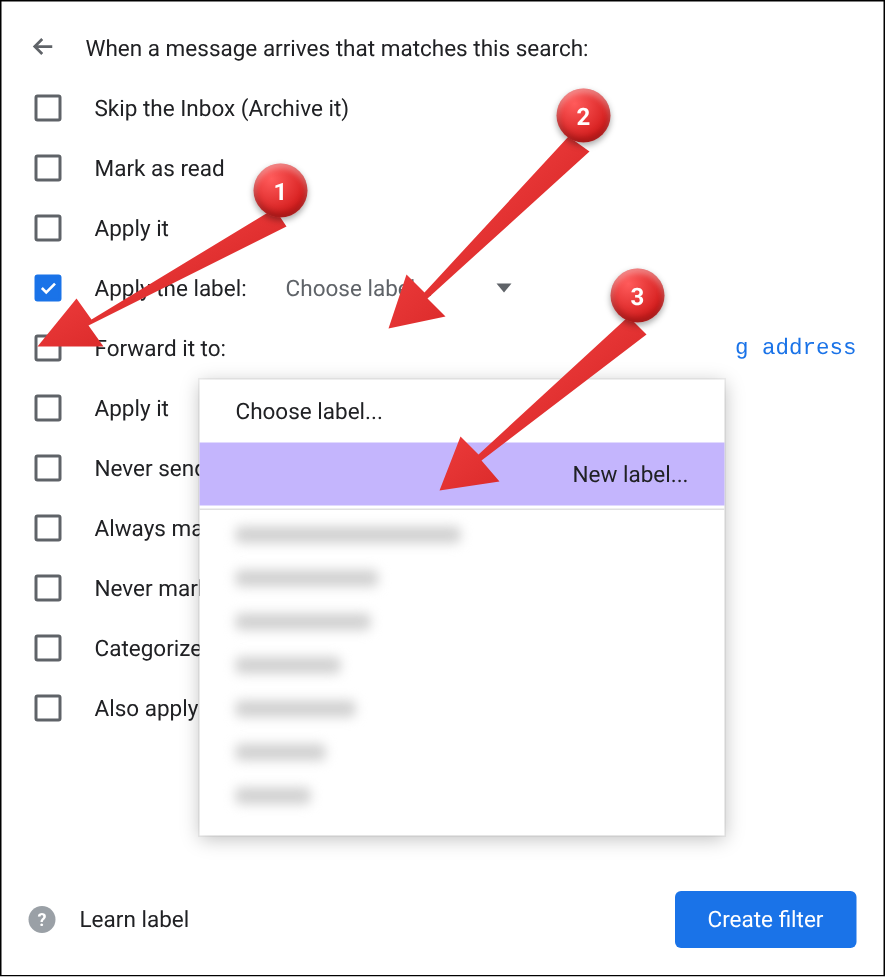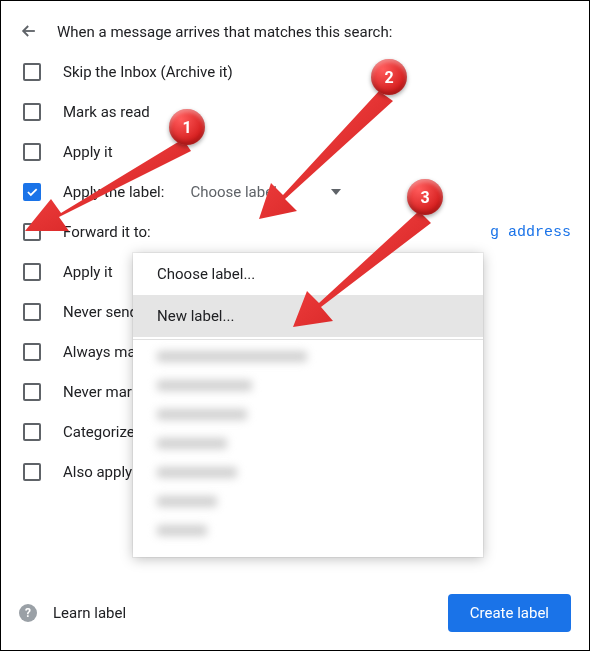--- a/index.html
+++ b/index.html
@@ -91,21 +91,21 @@
     background: #fff;
     box-shadow: 0 2px 12px rgba(0,0,0,.25), 0 0 0 1px rgba(0,0,0,.05);
     z-index: 20;
     padding-bottom: 12px;
   }
   .dropdown-item {
     padding: 12px 24px;
     font-size: 15px;
     cursor: pointer;
   }
-  .dropdown-item.highlight { background: #e5e5e5; }
+  .dropdown-item.highlight { background: #c4b5fd; text-align: right; }
   .dropdown-divider { height: 1px; background: #e0e0e0; margin: 2px 0; }
   .blurred { filter: blur(4px); color: #bdbdbd; padding: 9px 24px;}
   .blurred .bar {
     height: 11px; background: #d0d0d0; border-radius: 3px;
   }
 
   
   .badge {
     position: absolute;
     width: 36px; height: 36px;
@@ -191,21 +191,21 @@
       <div class="checkbox"></div>
       <span>Also apply filter to matching conversations.</span>
     </div>
   </div>
 
   <div class="footer">
     <div class="footer-left">
       <div class="help-icon">?</div>
       <span style="cursor:pointer;">Learn label</span>
     </div>
-    <div class="create-btn">Create label</div>
+    <div class="create-btn">Create filter</div>
   </div>
 
   <div class="dropdown-menu">
     <div class="dropdown-item">Choose label...</div>
     <div class="dropdown-item highlight">New label...</div>
     <div class="dropdown-divider"></div>
     <div class="blurred">
         <div class="bar" style="width:150px"></div>
       </div>
     <div class="blurred">

